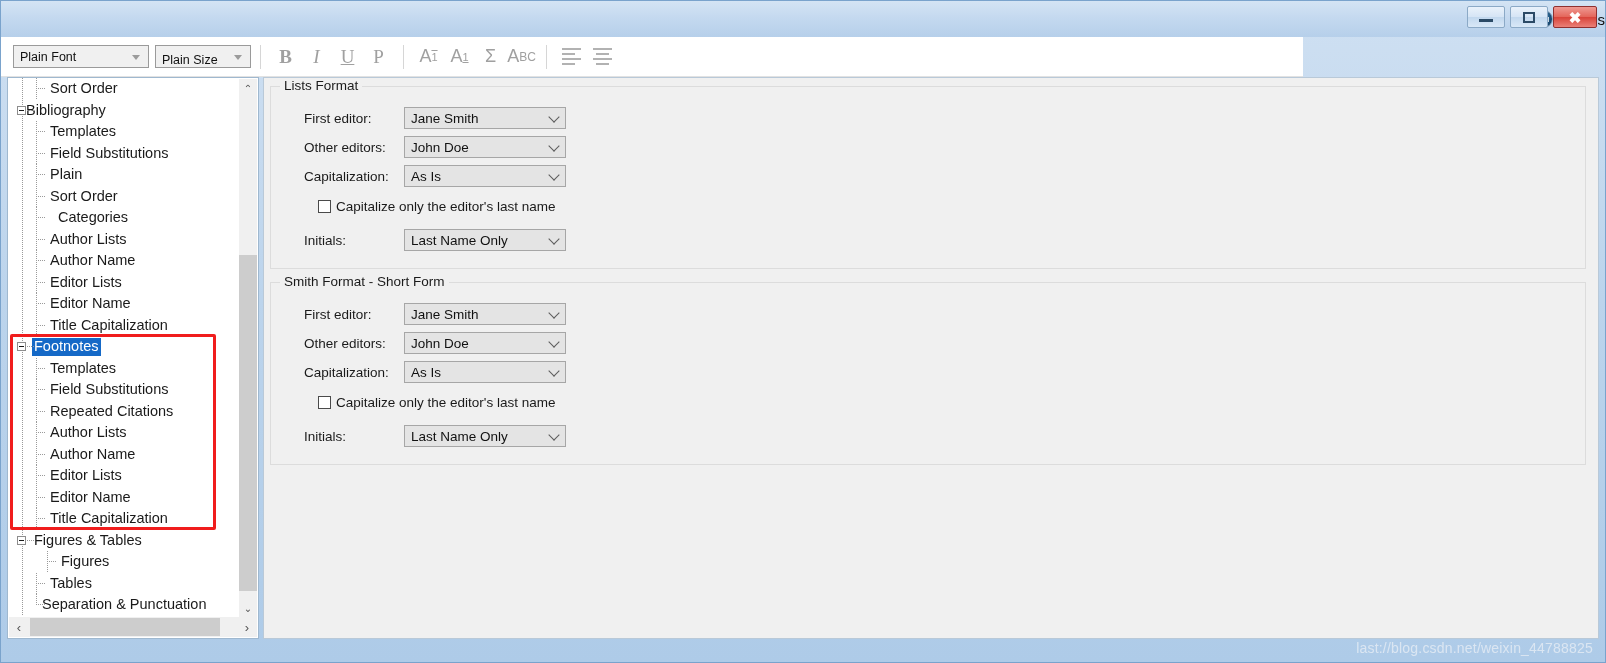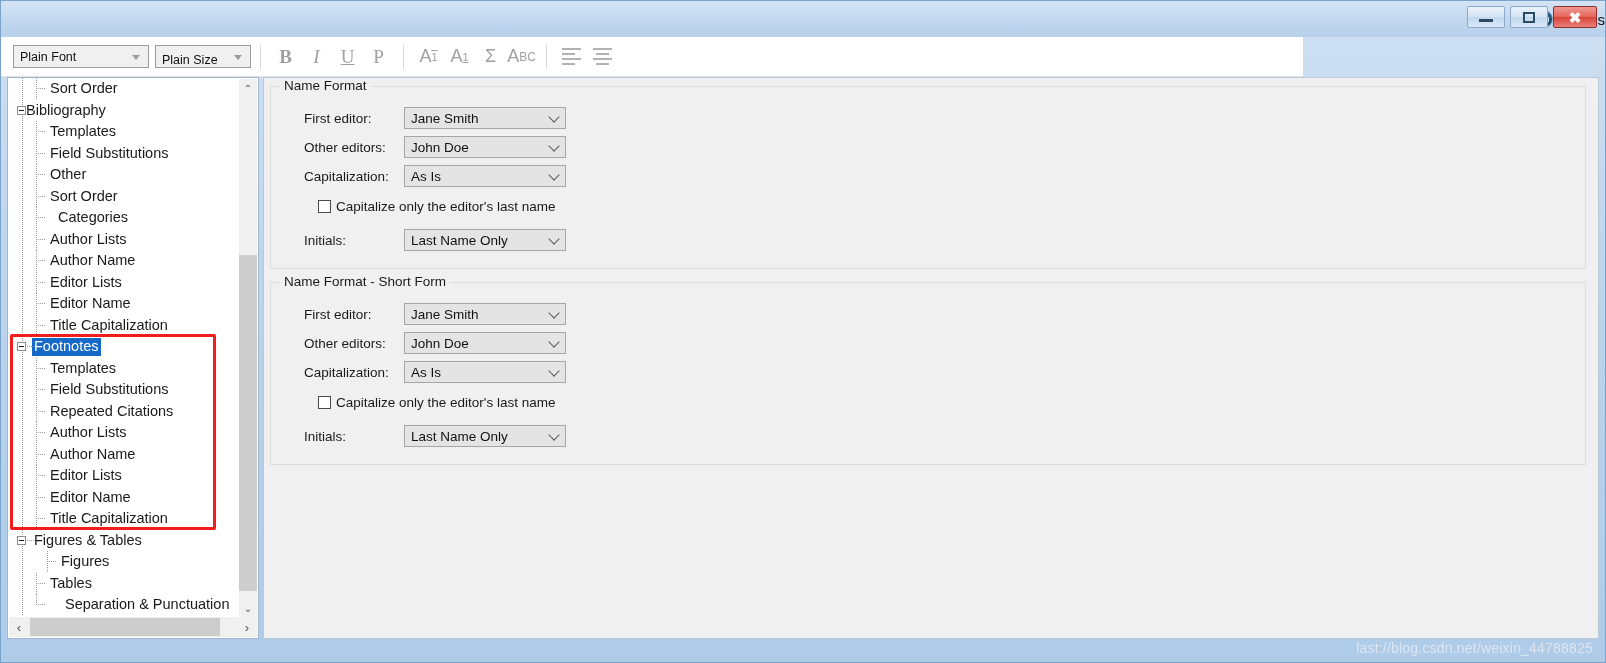--- a/index.html
+++ b/index.html
@@ -380,21 +380,21 @@
               <span class="label" style="margin-left: 40px;">Templates</span>
             </div>
             <div class="node" style="position: absolute; left: 0px; top: 64.5px; width: 232px;">
               <div class="stub" style="left: 28px; top: 0px; height: 21.5px;"></div>
               <div class="elbow" style="left: 28px; top: 10px; width: 9px;"></div>
               <span class="label" style="margin-left: 40px;">Field Substitutions</span>
             </div>
             <div class="node" style="position: absolute; left: 0px; top: 86px; width: 232px;">
               <div class="stub" style="left: 28px; top: 0px; height: 21.5px;"></div>
               <div class="elbow" style="left: 28px; top: 10px; width: 9px;"></div>
-              <span class="label" style="margin-left: 40px;">Other</span>
+              <span class="label" style="margin-left: 40px;">Plain</span>
             </div>
             <div class="node" style="position: absolute; left: 0px; top: 107.5px; width: 232px;">
               <div class="stub" style="left: 28px; top: 0px; height: 21.5px;"></div>
               <div class="elbow" style="left: 28px; top: 10px; width: 9px;"></div>
               <span class="label" style="margin-left: 40px;">Sort Order</span>
             </div>
             <div class="node" style="position: absolute; left: 0px; top: 129px; width: 232px;">
               <div class="stub" style="left: 28px; top: 0px; height: 21.5px;"></div>
               <div class="elbow" style="left: 28px; top: 10px; width: 9px;"></div>
               <span class="label" style="margin-left: 48px;">Categories</span>
@@ -480,42 +480,42 @@
               <span class="label" style="margin-left: 40px;">Figures</span>
             </div>
             <div class="node" style="position: absolute; left: 0px; top: 494.5px; width: 232px; text-align: center;">
               <div class="stub" style="left: 28px; top: 0px; height: 21.5px;"></div>
               <div class="elbow" style="left: 28px; top: 10px; width: 9px;"></div>
               <span class="label" style="margin-left: 40px;">Tables</span>
             </div>
             <div class="node" style="position: absolute; left: 0px; top: 516px; width: 232px;">
               <div class="stub" style="left: 28px; top: 0px; height: 11px;"></div>
               <div class="elbow" style="left: 28px; top: 10px; width: 9px;"></div>
-              <span class="label" style="margin-left: 55px; text-align: right;">Separation &amp; Punctuation</span>
+              <span class="label" style="margin-left: 32px; text-align: right;">Separation &amp; Punctuation</span>
             </div>
           </div>
         <div id="highlight-box" style="left: 2px; top: 256px; width: 206px; height: 195.5px; border-color: rgb(240, 29, 29);"></div>
       </div>
 
       <div id="tree-vscroll">
         <div class="sb-arrow">⌃</div>
         <div id="tree-vthumb"></div>
         <div class="sb-arrow" style="position:absolute;bottom:0;left:0;">⌄</div>
       </div>
 
       <div id="tree-hscroll">
         <div class="sb-arrow-h" style="left:0;">‹</div>
         <div id="tree-hthumb"></div>
         <div class="sb-arrow-h" style="right:0;">›</div>
       </div>
     </div>
 
     <div id="content-pane">
         <div class="groupbox" style="left: 6px; top: 8px; width: 1316px; height: 183px;">
-          <div class="gb-title">Name Format</div>
+          <div class="gb-title">Lists Format</div>
           <div class="frow" style="left: 33px; top: 20px;">
             <div class="flabel">First editor:</div>
             <div class="combo">
               <span>Jane Smith</span>
               <span class="chev"></span>
             </div>
           </div>
           <div class="frow" style="left: 33px; top: 49px;">
             <div class="flabel">Other editors:</div>
             <div class="combo">
@@ -536,21 +536,21 @@
           </div>
           <div class="frow" style="left: 33px; top: 142px;">
             <div class="flabel">Initials:</div>
             <div class="combo">
               <span>Last Name Only</span>
               <span class="chev"></span>
             </div>
           </div>
         </div>
         <div class="groupbox" style="left: 6px; top: 204px; width: 1316px; height: 183px;">
-          <div class="gb-title">Name Format - Short Form</div>
+          <div class="gb-title">Smith Format - Short Form</div>
           <div class="frow" style="left: 33px; top: 20px;">
             <div class="flabel">First editor:</div>
             <div class="combo">
               <span>Jane Smith</span>
               <span class="chev"></span>
             </div>
           </div>
           <div class="frow" style="left: 33px; top: 49px;">
             <div class="flabel">Other editors:</div>
             <div class="combo">

